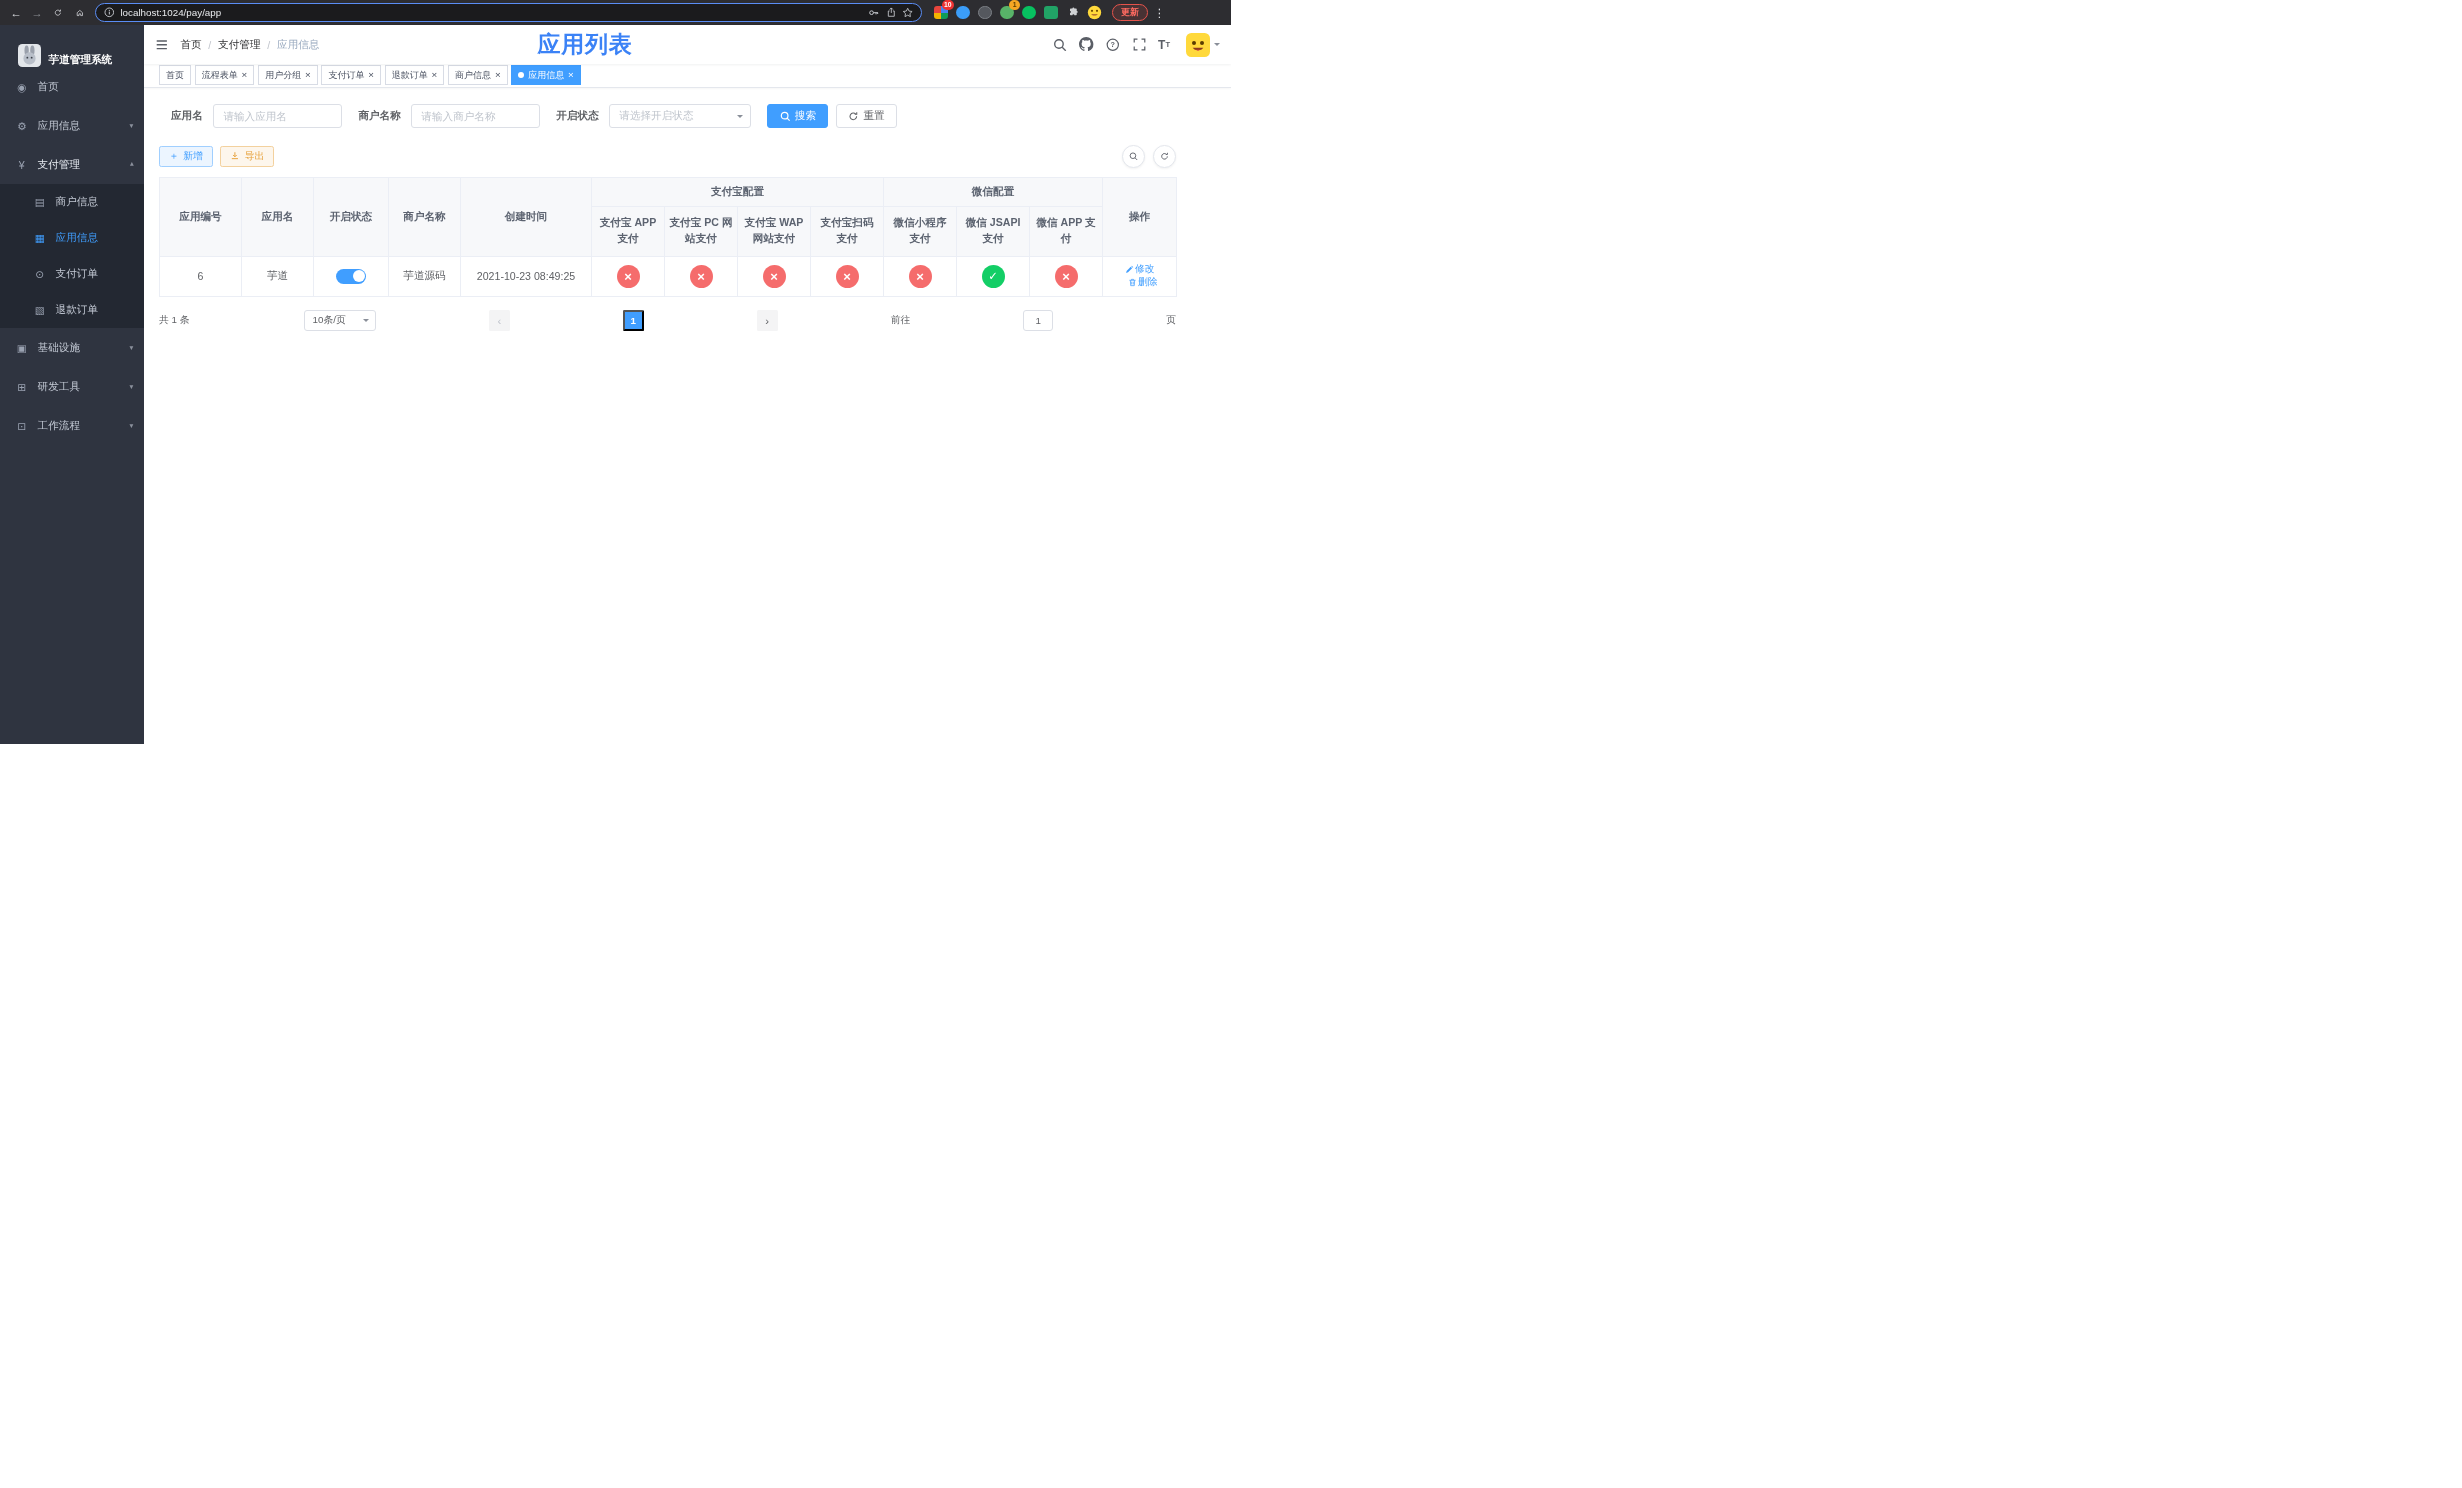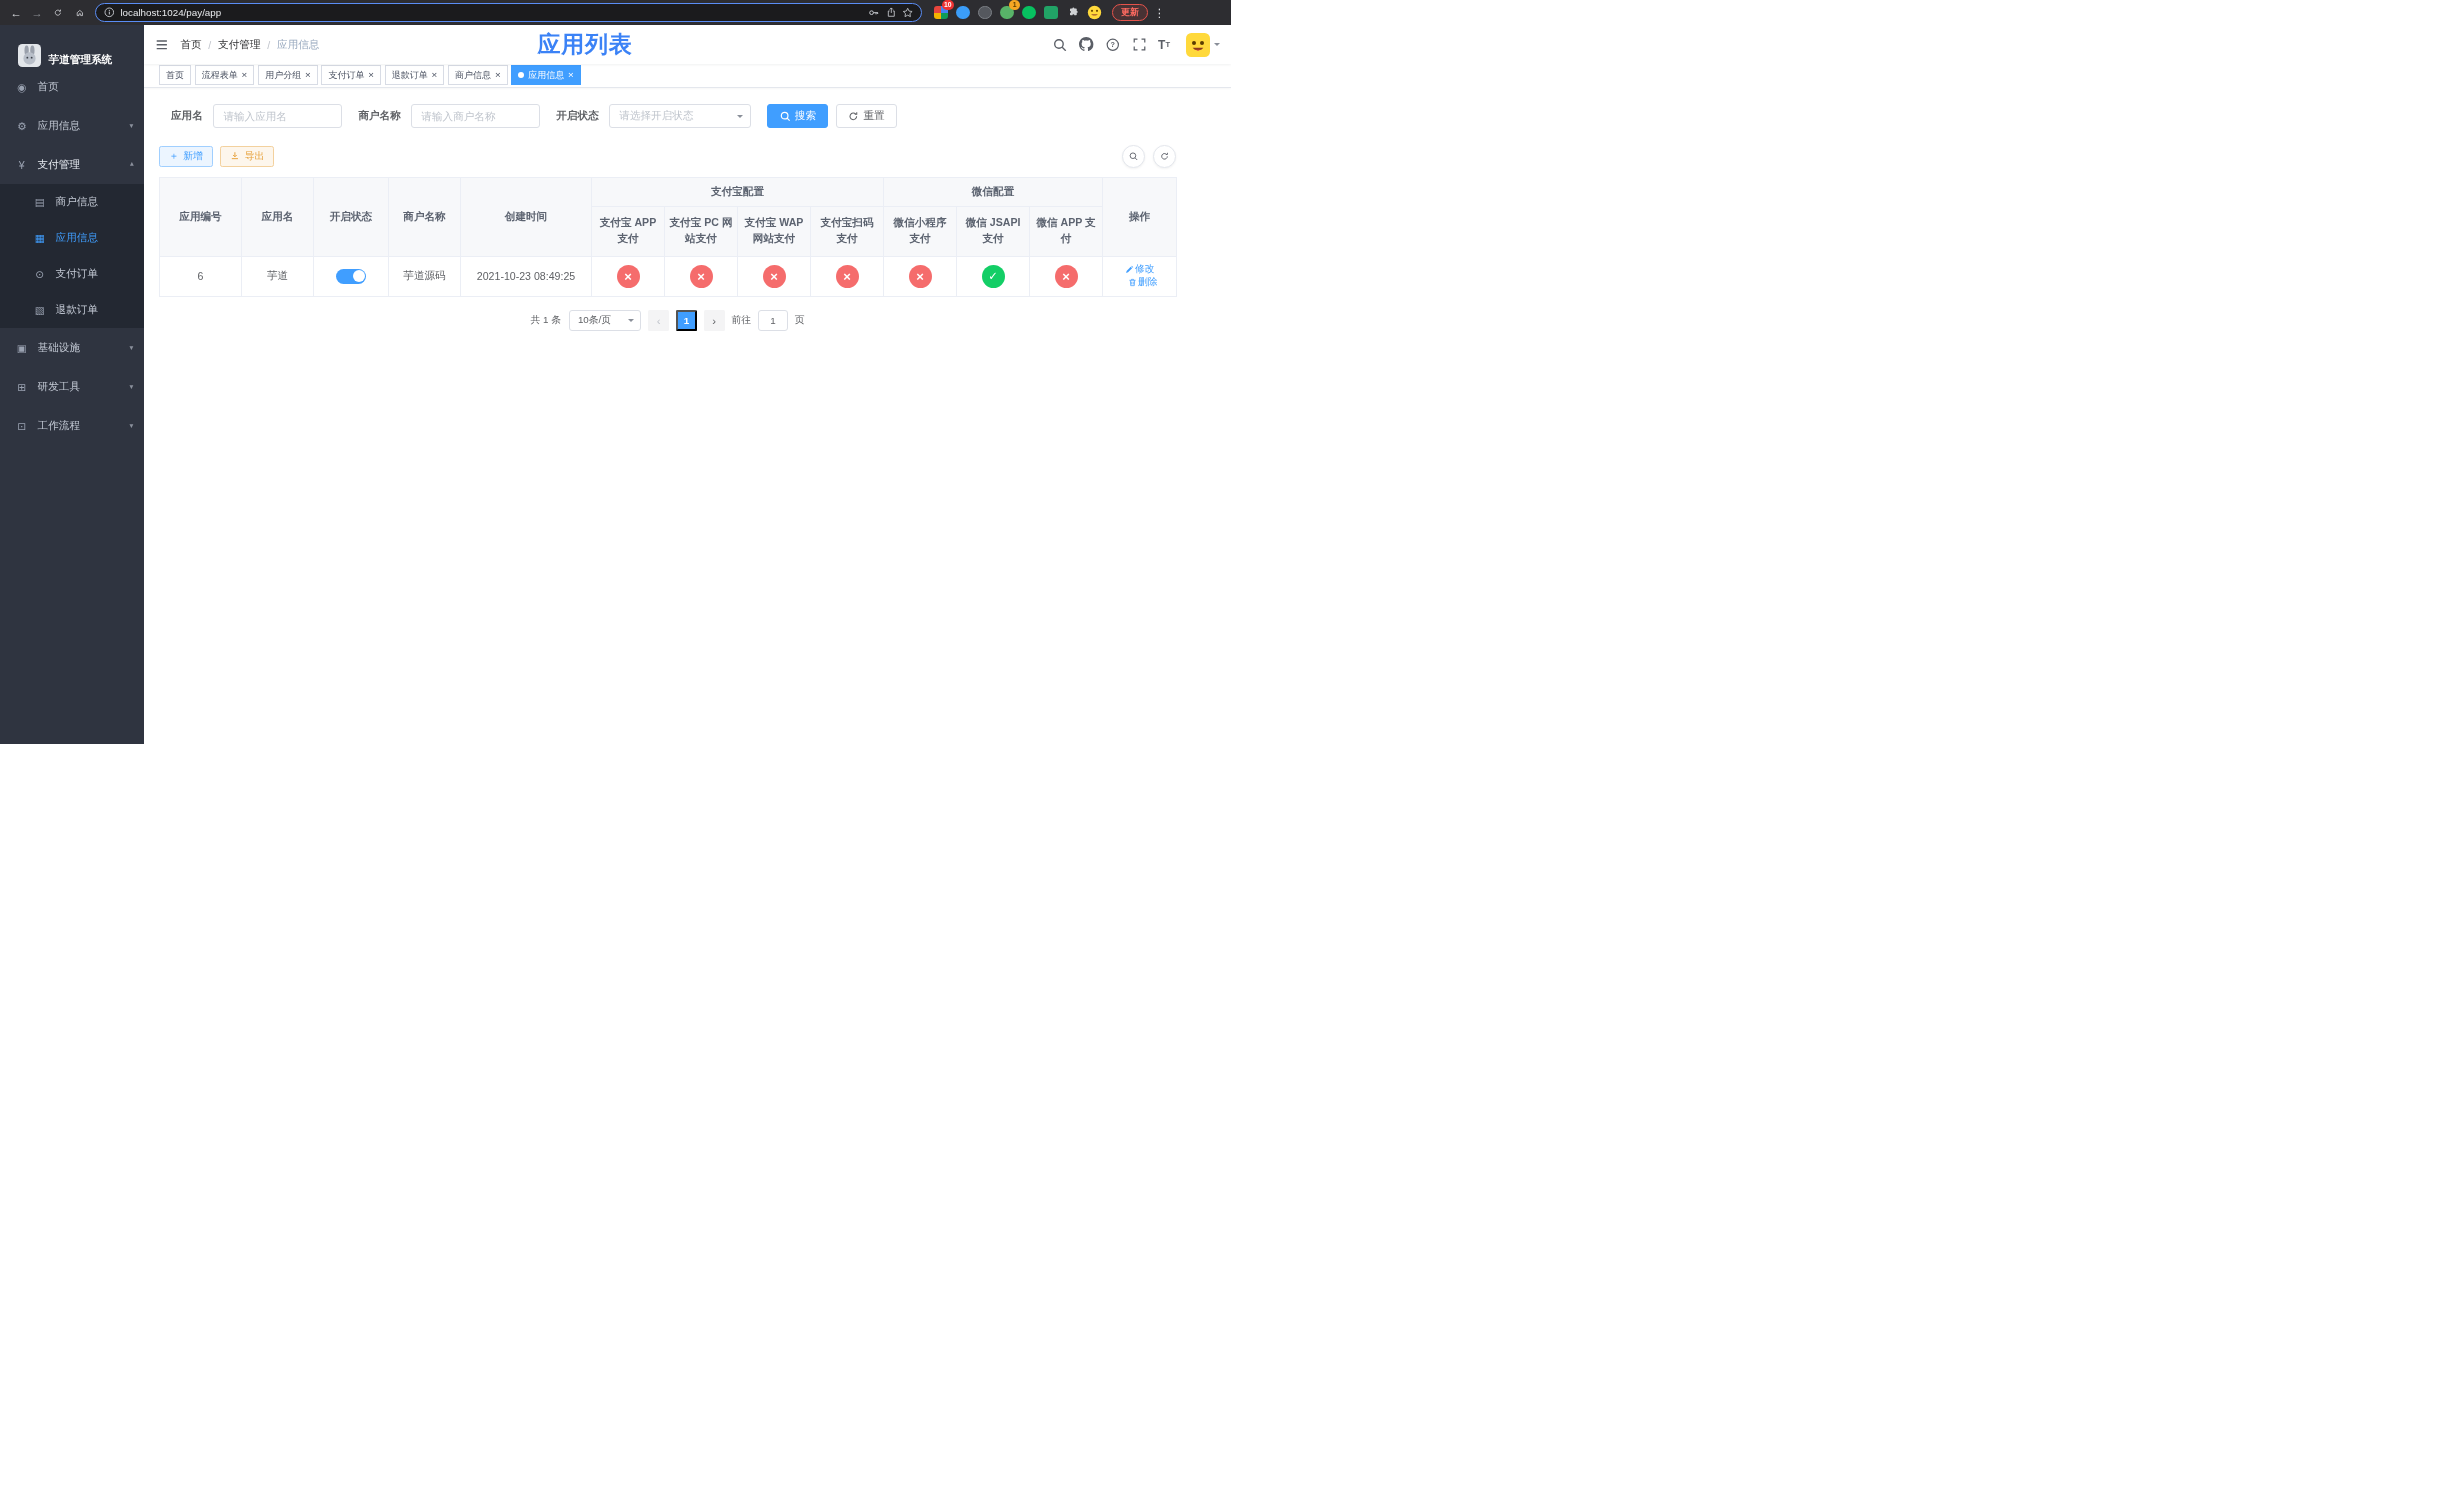--- a/index.html
+++ b/index.html
@@ -104,21 +104,21 @@
   .status-circle { width:23px; height:23px; border-radius:50%; display:inline-flex; align-items:center; justify-content:center; color:#fff; font-size:13px; font-weight:700; line-height:1; vertical-align:middle; }
   .status-circle.off { background:#f56c6c; }
   .status-circle.on { background:#13ce66; }
   .status-circle.off::after { content:"×"; }
   .status-circle.on::after { content:"✓"; font-size:11.4px; }
 
   .op-link { color:#409eff; font-size:9.8px; cursor:pointer; display:inline-flex; align-items:center; gap:1.5px; white-space:nowrap; }
   .op-link + .op-link { margin-left:6px; }
 
   
-  .pagination { width:1017px; display:flex; align-items:center; justify-content:center; gap:6.8px; margin-top:13.6px; font-size:9.8px; color:#606266; }
+  .pagination { width:1017px; display:flex; align-items:center; justify-content:space-between; gap:6.8px; margin-top:13.6px; font-size:9.8px; color:#606266; }
   .pg-total { margin-right:1.5px; }
   .pg-size { width:72px; height:21px; border:0.8px solid #dcdfe6; border-radius:3px; display:flex; align-items:center; justify-content:space-between; padding:0 6px 0 7.6px; cursor:pointer; background:#fff; }
   .pg-btn { width:21px; height:21px; border:none; border-radius:1.5px; background:#f4f4f5; color:#606266; font-size:11.4px; display:flex; align-items:center; justify-content:center; cursor:pointer; }
   .pg-btn.disabled { color:#c0c4cc; }
   .pg-page { width:21px; height:21px; border-radius:1.5px; background:#409eff; color:#fff; font-size:9.8px; font-weight:700; display:flex; align-items:center; justify-content:center; cursor:pointer; }
   .pg-goto-input { width:30px; height:21px; border:0.8px solid #dcdfe6; border-radius:3px; text-align:center; font-size:9.8px; color:#606266; outline:none; font-family:inherit; }
 
   svg { display:block; }
 </style>
 </head>

